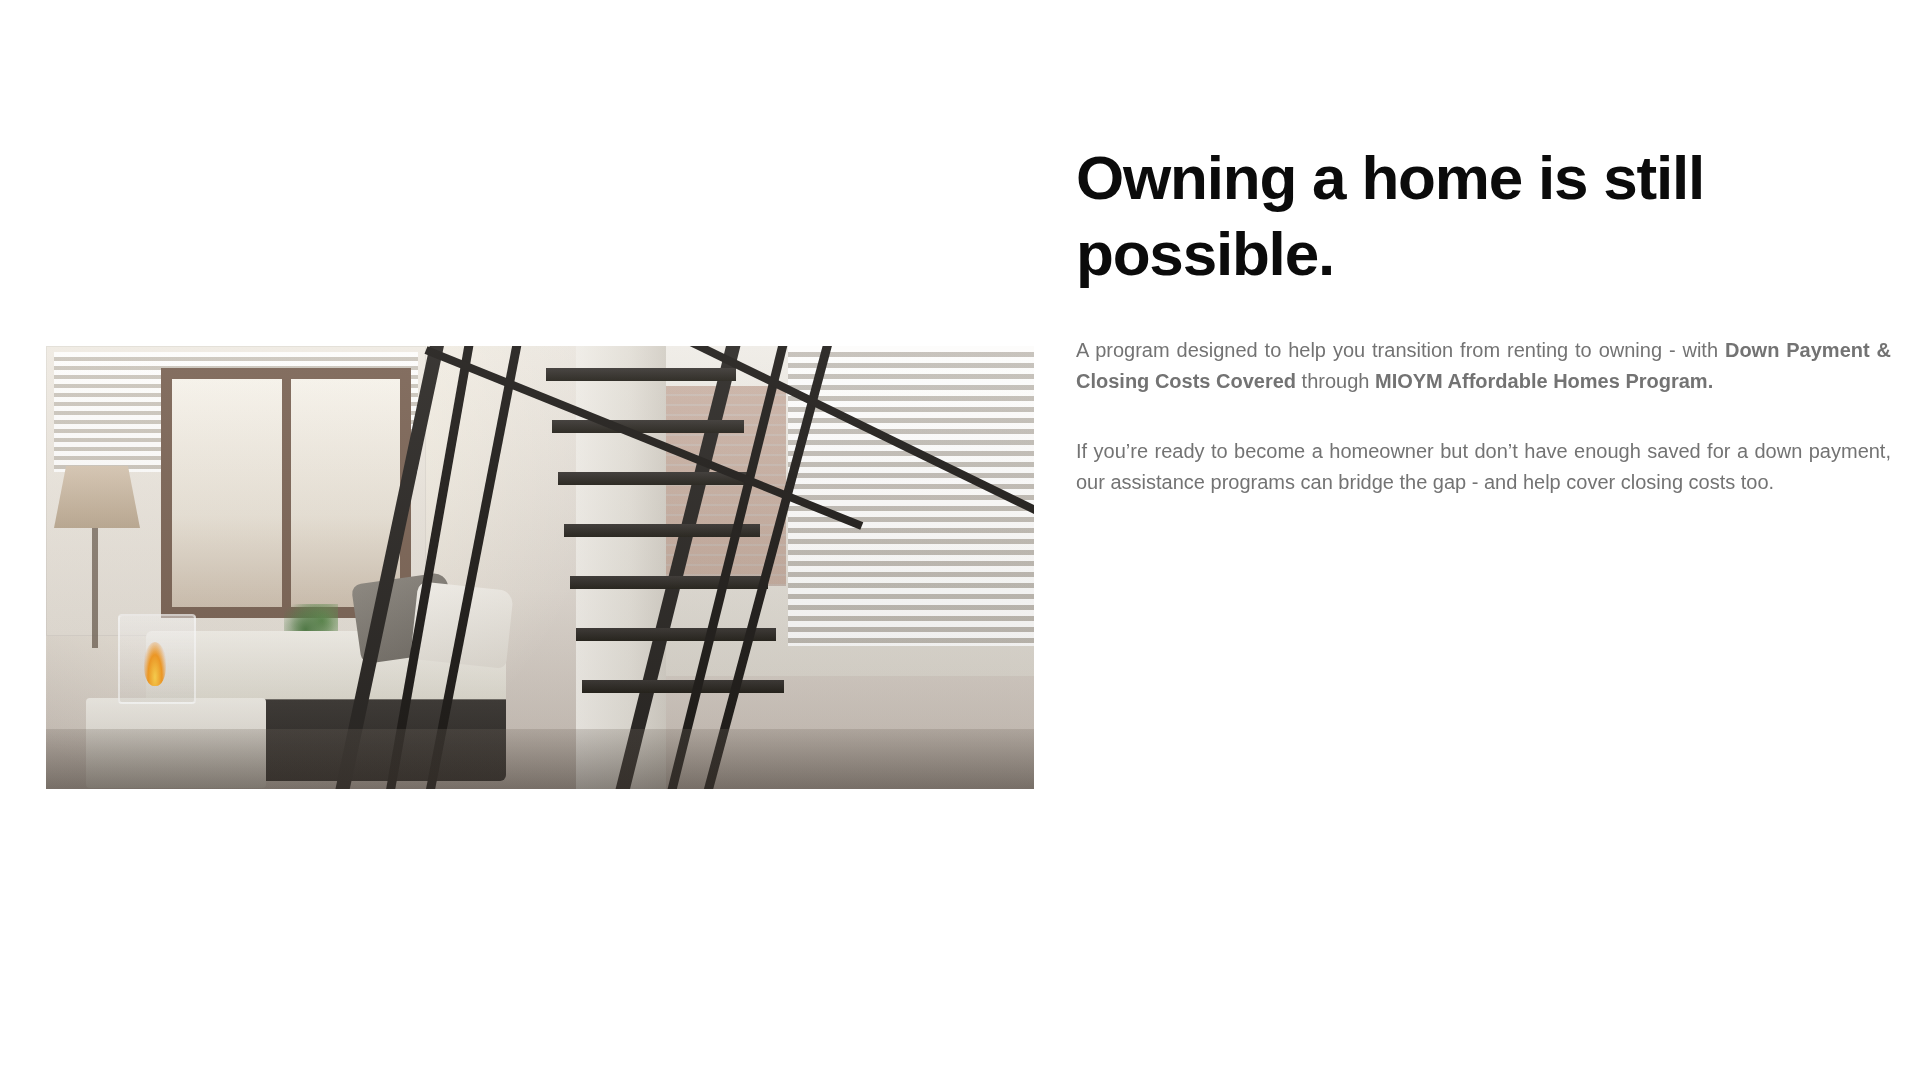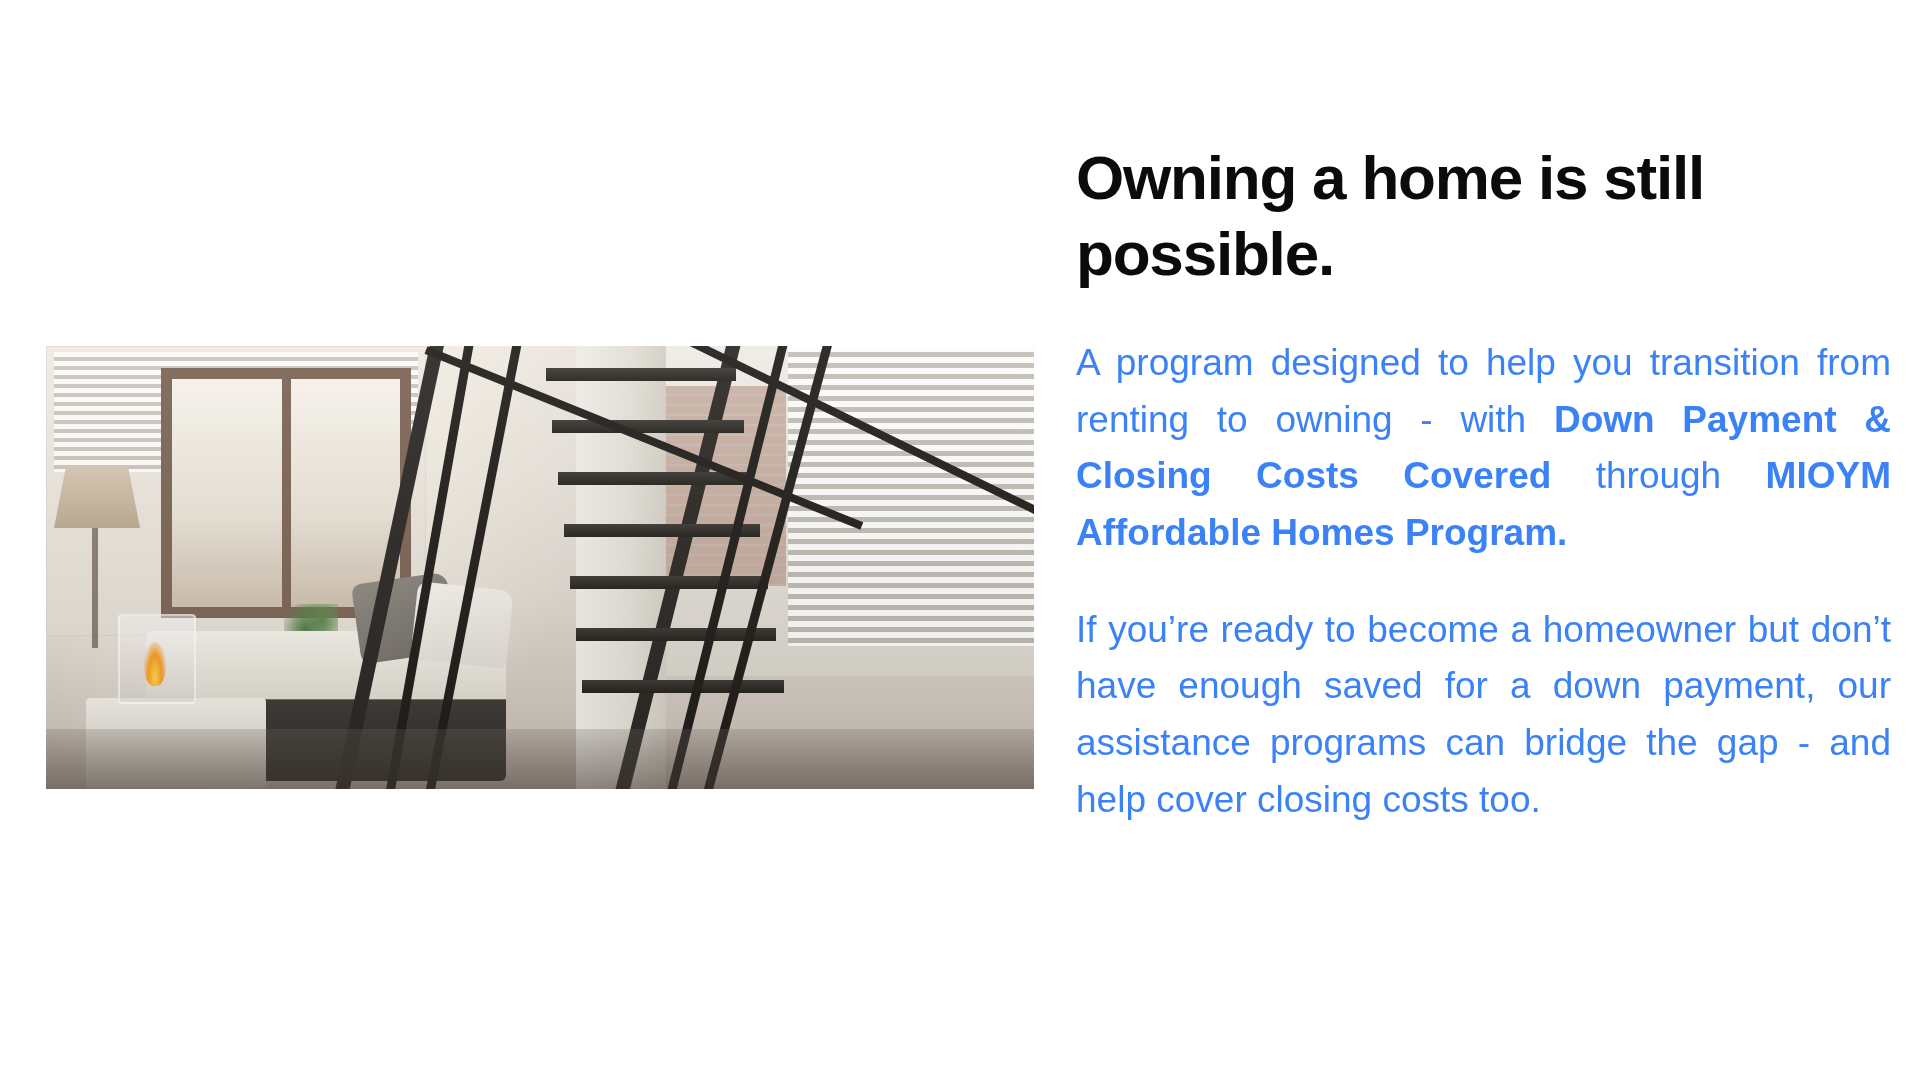--- a/index.html
+++ b/index.html
@@ -283,23 +283,23 @@
     font-size: 62px;
     line-height: 1.22;
     font-weight: 700;
     letter-spacing: -1.2px;
     color: #0b0b0b;
     margin: 0 0 44px 0;
     max-width: 760px;
   }
 
   .body-text {
-    font-size: 37px;
+    font-size: 20px;
     line-height: 1.53;
-    color: #3b82f6;
+    color: #737373;
     text-align: justify;
     margin: 0 0 40px 0;
   }
   .body-text:last-child { margin-bottom: 16px; }
   .body-text b { font-weight: 700; }
   .para-2 { text-align: justify; }
 </style>
 </head>
 <body>
 

